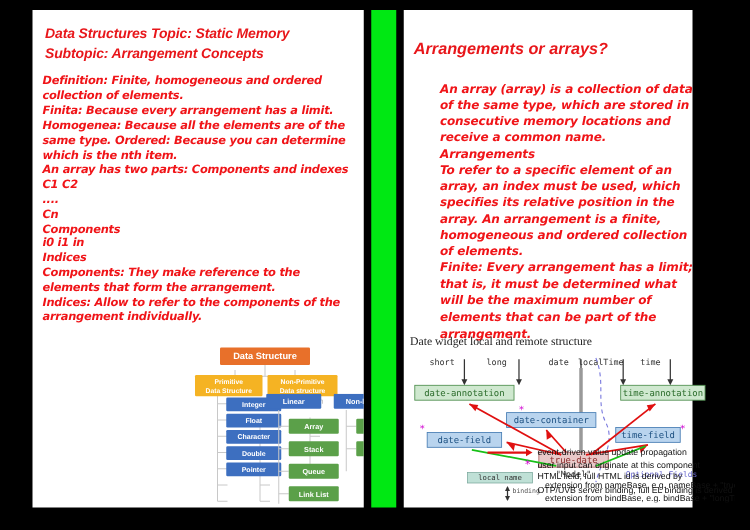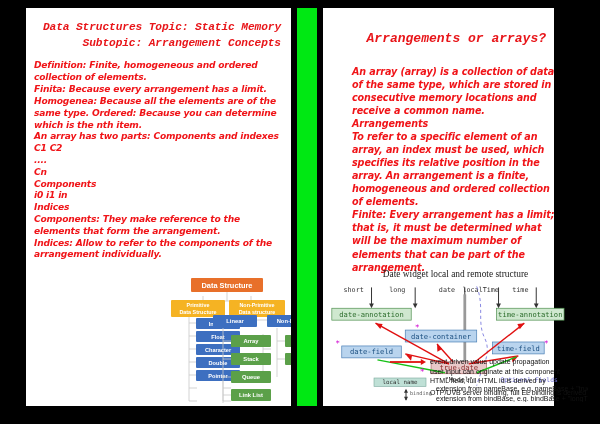--- a/index.html
+++ b/index.html
@@ -37,24 +37,24 @@
     top: 8px;
     left: 297px;
     width: 20px;
     height: 398px;
     background: #00e813;
   }
 
   
   .slide-title {
     color: #e8161a;
-    font-family: Liberation Mono, monospace;
+    font-family: Liberation Sans, sans-serif;
     font-weight: bold;
     font-style: italic;
-    text-align: right;
+    text-align: left;
     line-height: 1.45;
   }
   #left-title {
     font-size: 11.2px;
     margin: 11px 10px 0 10px;
     letter-spacing: -0.1px;
   }
   #right-title {
     font-size: 13px;
     margin: 22px 8px 0 8px;
@@ -78,40 +78,40 @@
     font-size: 9.6px;
     line-height: 1.36;
     margin: 16px 0 0 29px;
     width: 205px;
     letter-spacing: -0.1px;
   }
 
   
   #ds-diagram {
     position: absolute;
-    left: 137px;
+    left: 122px;
     top: 266px;
     width: 128px;
     height: 132px;
   }
   #ds-diagram svg { display: block; }
   .ds-label {
     font-family: "Liberation Sans", sans-serif;
     font-weight: bold;
     fill: #ffffff;
     text-anchor: middle;
   }
 
   
   #dw-caption {
     position: absolute;
     left: 328px;
     top: 269px;
     width: 255px;
-    text-align: center;
+    text-align: left;
     color: #1a1a1a;
     font-family: "Liberation Serif", serif;
     font-size: 9.4px;
   }
   #dw-diagram {
     position: absolute;
     left: 310px;
     top: 282px;
     width: 258px;
     height: 116px;

